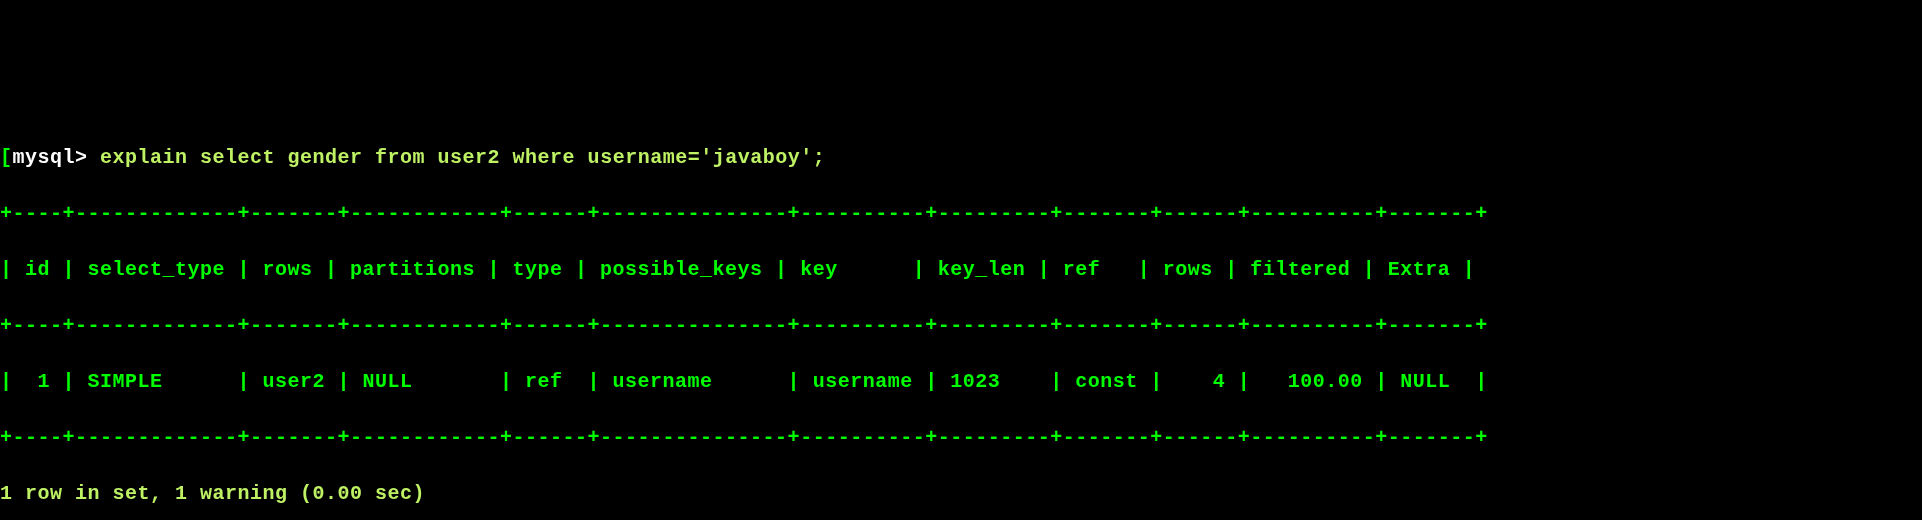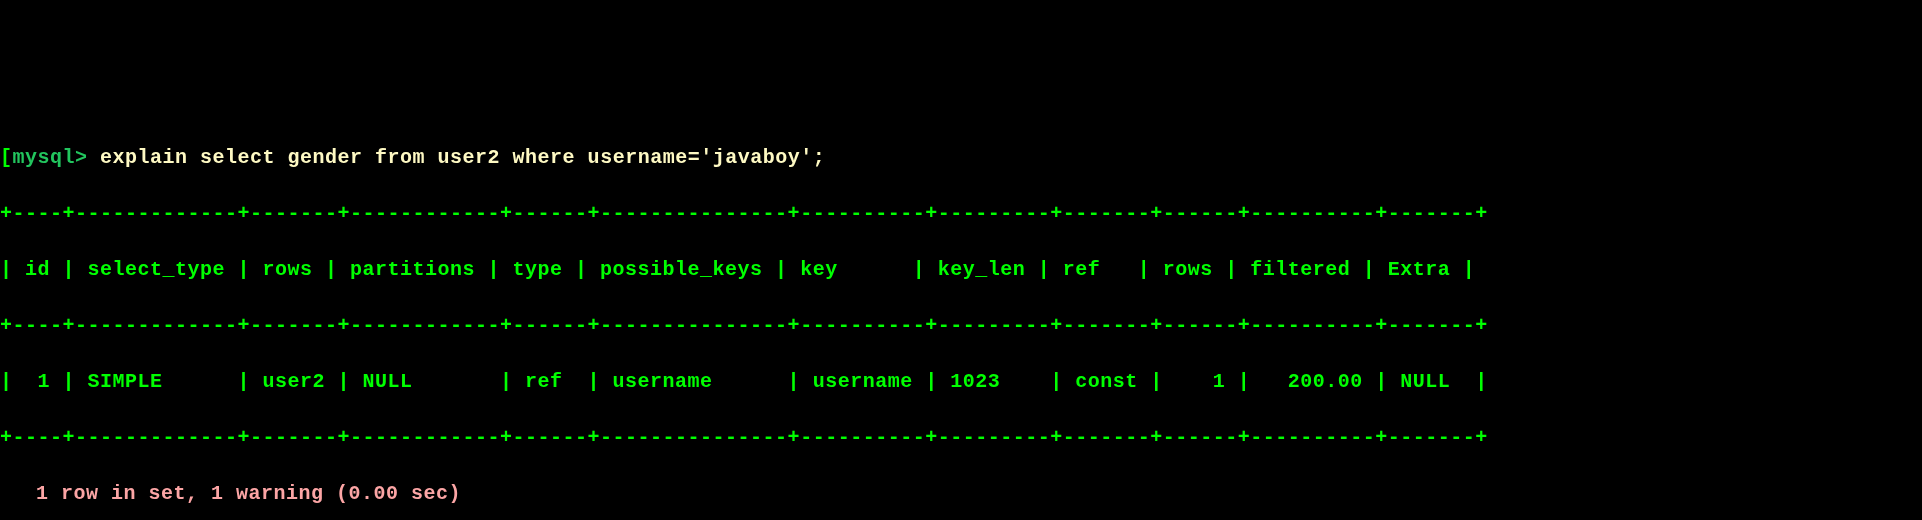--- a/index.html
+++ b/index.html
@@ -22,44 +22,43 @@
       width: 1922px;
       overflow: hidden;
     }
     .prompt-line {
       display: flex;
     }
     .bracket {
       color: #00ff00;
     }
     .prompt {
-      color: #22c55e;
+      color: #ffffff;
     }
     .command {
-      color: #fef9c3;
+      color: #bef264;
     }
     .table-line {
       color: #00ff00;
     }
     .status-line {
-      color: #fca5a5;
-      padding-left: 36px;
+      color: #bef264;
     }
   </style>
 </head>
 <body>
 
 
 
 <div class="terminal">
 <div class="prompt-line"><span class="bracket">[</span><span class="prompt">mysql&gt;</span><span> </span><span class="command">explain select gender from user2 where username='javaboy';</span></div>
 <div class="table-line">+----+-------------+-------+------------+------+---------------+----------+---------+-------+------+----------+-------+</div>
 <div class="table-line">| id | select_type | rows | partitions | type | possible_keys | key      | key_len | ref   | rows | filtered | Extra |</div>
 <div class="table-line">+----+-------------+-------+------------+------+---------------+----------+---------+-------+------+----------+-------+</div>
-<div class="table-line">|  1 | SIMPLE      | user2 | NULL       | ref  | username      | username | 1023    | const |    1 |   200.00 | NULL  |</div>
+<div class="table-line">|  1 | SIMPLE      | user2 | NULL       | ref  | username      | username | 1023    | const |    4 |   100.00 | NULL  |</div>
 <div class="table-line">+----+-------------+-------+------------+------+---------------+----------+---------+-------+------+----------+-------+</div>
 <div class="status-line">1 row in set, 1 warning (0.00 sec)</div>
 
 
 
 
 
 
 
 

